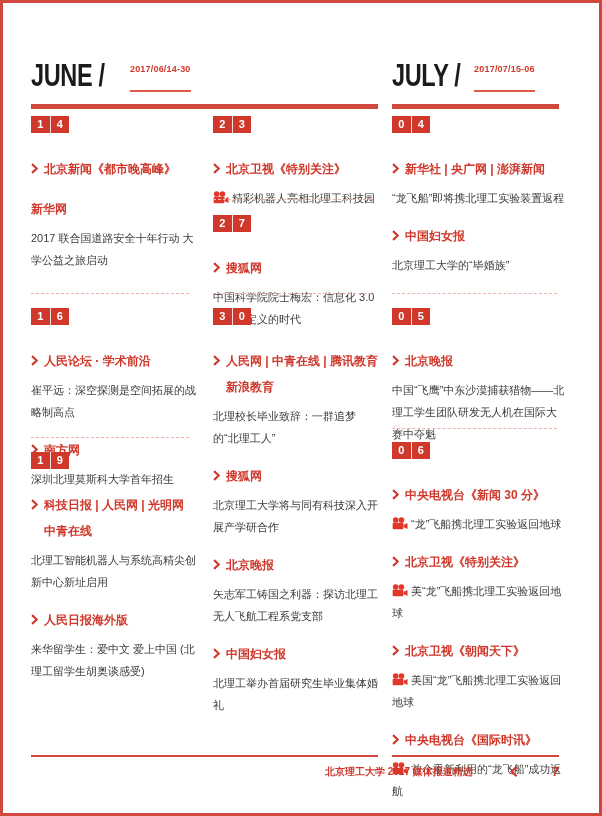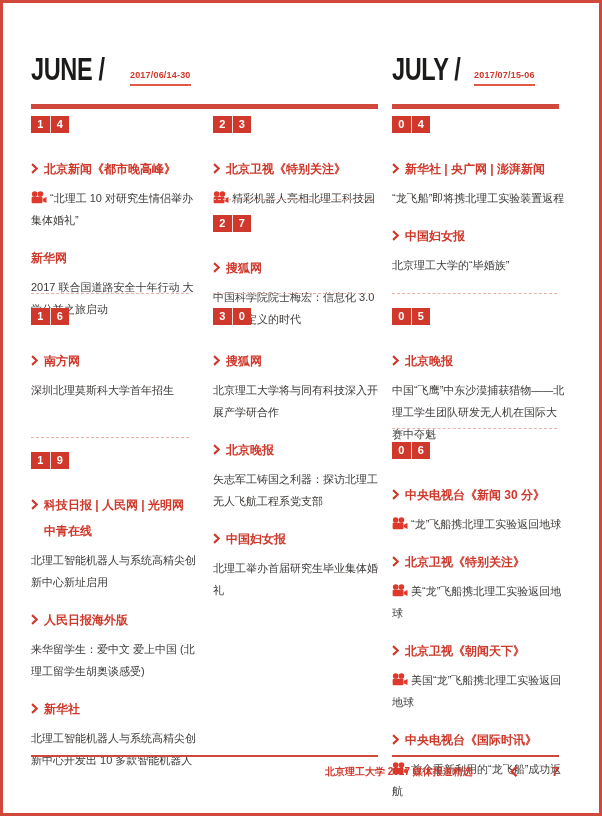--- a/index.html
+++ b/index.html
@@ -7,21 +7,21 @@
        font-family:"Liberation Sans","DejaVu Sans",sans-serif;}
   .frame{position:absolute;inset:0;border:3px solid #d0483c;pointer-events:none;}
 
   
   .hdr{position:absolute;top:54px;display:flex;align-items:flex-end;white-space:nowrap;}
   .hdr-june{left:31px;}
   .hdr-july{left:392px;}
   .month-title{display:inline-block;font-size:31px;font-weight:700;color:#1c1b1a;
                letter-spacing:-.5px;transform:scaleX(.76);transform-origin:0 0;line-height:32px;}
   .month-range{display:inline-block;margin:10px 0 0 -8px;font-size:9px;font-weight:700;color:#cf382b;
-               letter-spacing:.2px;border-bottom:2px solid #e05a45;padding-bottom:4px;}
+               letter-spacing:.2px;border-bottom:2px solid #e05a45;padding-bottom:16px;}
   .hdr-june .month-range{margin-left:2px;}
 
   .bar{position:absolute;top:104px;height:5px;background:#d0483c;}
   .bar-left{left:31px;width:347px;}
   .bar-right{left:392px;width:167px;}
 
   
   .col{position:absolute;top:114px;height:648px;}
   .col1{left:31px;width:168px;}
   .col2{left:213px;width:168px;}
@@ -82,26 +82,20 @@
       </div>
     <div class="entry">
       <div class="src">
         <span class="arrow">
             <svg viewBox="0 0 8 12">
               <path d="M1.2 1 L6.6 6 L1.2 11" fill="none" stroke="#cf382b" stroke-width="2.4"></path>
             </svg>
           </span>
         <span>北京新闻《都市晚高峰》</span>
       </div>
-      <p class="body"><span class="cam"><svg viewBox="0 0 20 16" fill="#e0392b">
-              <circle cx="4.6" cy="3.6" r="3.5"></circle>
-              <circle cx="11.8" cy="3.6" r="3.5"></circle>
-              <rect x="0.8" y="7.2" width="13.6" height="8" rx="1.5"></rect>
-              <path d="M14.8 9.6 L19.4 7.4 V14.8 L14.8 12.6 Z"></path>
-            </svg></span><span>“北理工 10 对研究生情侣举办集体婚礼”</span></p>
     </div>
     <div class="entry">
       <div class="src noarrow">新华网</div>
       <p class="body">2017 联合国道路安全十年行动 大学公益之旅启动</p>
     </div>
   </div>
 
   <div class="sep" style="top:179px"></div>
 
   <div class="sec" style="top:192px">
@@ -109,20 +103,31 @@
         <span>1</span>
         <span>6</span>
       </div>
     <div class="entry">
       <div class="src">
         <span class="arrow">
             <svg viewBox="0 0 8 12">
               <path d="M1.2 1 L6.6 6 L1.2 11" fill="none" stroke="#cf382b" stroke-width="2.4"></path>
             </svg>
           </span>
+        <span>人民论坛 · 学术前沿</span>
+      </div>
+      <p class="body">崔平远：深空探测是空间拓展的战略制高点</p>
+    </div>
+    <div class="entry">
+      <div class="src">
+        <span class="arrow">
+            <svg viewBox="0 0 8 12">
+              <path d="M1.2 1 L6.6 6 L1.2 11" fill="none" stroke="#cf382b" stroke-width="2.4"></path>
+            </svg>
+          </span>
         <span>南方网</span>
       </div>
       <p class="body">深圳北理莫斯科大学首年招生</p>
     </div>
   </div>
 
   <div class="sep" style="top:323px"></div>
 
   <div class="sec" style="top:336px">
     <div class="badge">
@@ -144,31 +149,20 @@
     <div class="entry">
       <div class="src">
         <span class="arrow">
             <svg viewBox="0 0 8 12">
               <path d="M1.2 1 L6.6 6 L1.2 11" fill="none" stroke="#cf382b" stroke-width="2.4"></path>
             </svg>
           </span>
         <span>人民日报海外版</span>
       </div>
       <p class="body">来华留学生：爱中文 爱上中国 (北理工留学生胡奥谈感受)</p>
-    </div>
-    <div class="entry">
-      <div class="src">
-        <span class="arrow">
-            <svg viewBox="0 0 8 12">
-              <path d="M1.2 1 L6.6 6 L1.2 11" fill="none" stroke="#cf382b" stroke-width="2.4"></path>
-            </svg>
-          </span>
-        <span>新华社</span>
-      </div>
-      <p class="body">北理工智能机器人与系统高精尖创新中心开发出 10 多款智能机器人</p>
     </div>
   </div>
 </div>
 
 <div class="col col2">
 
   <div class="sec" style="top:0">
     <div class="badge">
         <span>2</span>
         <span>3</span>
@@ -211,20 +205,32 @@
     </div>
   </div>
 
   <div class="sep" style="top:179px"></div>
 
   <div class="sec" style="top:192px">
     <div class="badge">
         <span>3</span>
         <span>0</span>
       </div>
+    <div class="entry">
+      <div class="src">
+        <span class="arrow">
+            <svg viewBox="0 0 8 12">
+              <path d="M1.2 1 L6.6 6 L1.2 11" fill="none" stroke="#cf382b" stroke-width="2.4"></path>
+            </svg>
+          </span>
+        <span>人民网 | 中青在线 | 腾讯教育</span>
+        <span class="src2">新浪教育</span>
+      </div>
+      <p class="body">北理校长毕业致辞：一群追梦的“北理工人”</p>
+    </div>
     <div class="entry">
       <div class="src">
         <span class="arrow">
             <svg viewBox="0 0 8 12">
               <path d="M1.2 1 L6.6 6 L1.2 11" fill="none" stroke="#cf382b" stroke-width="2.4"></path>
             </svg>
           </span>
         <span>搜狐网</span>
       </div>
       <p class="body">北京理工大学将与同有科技深入开展产学研合作</p>

